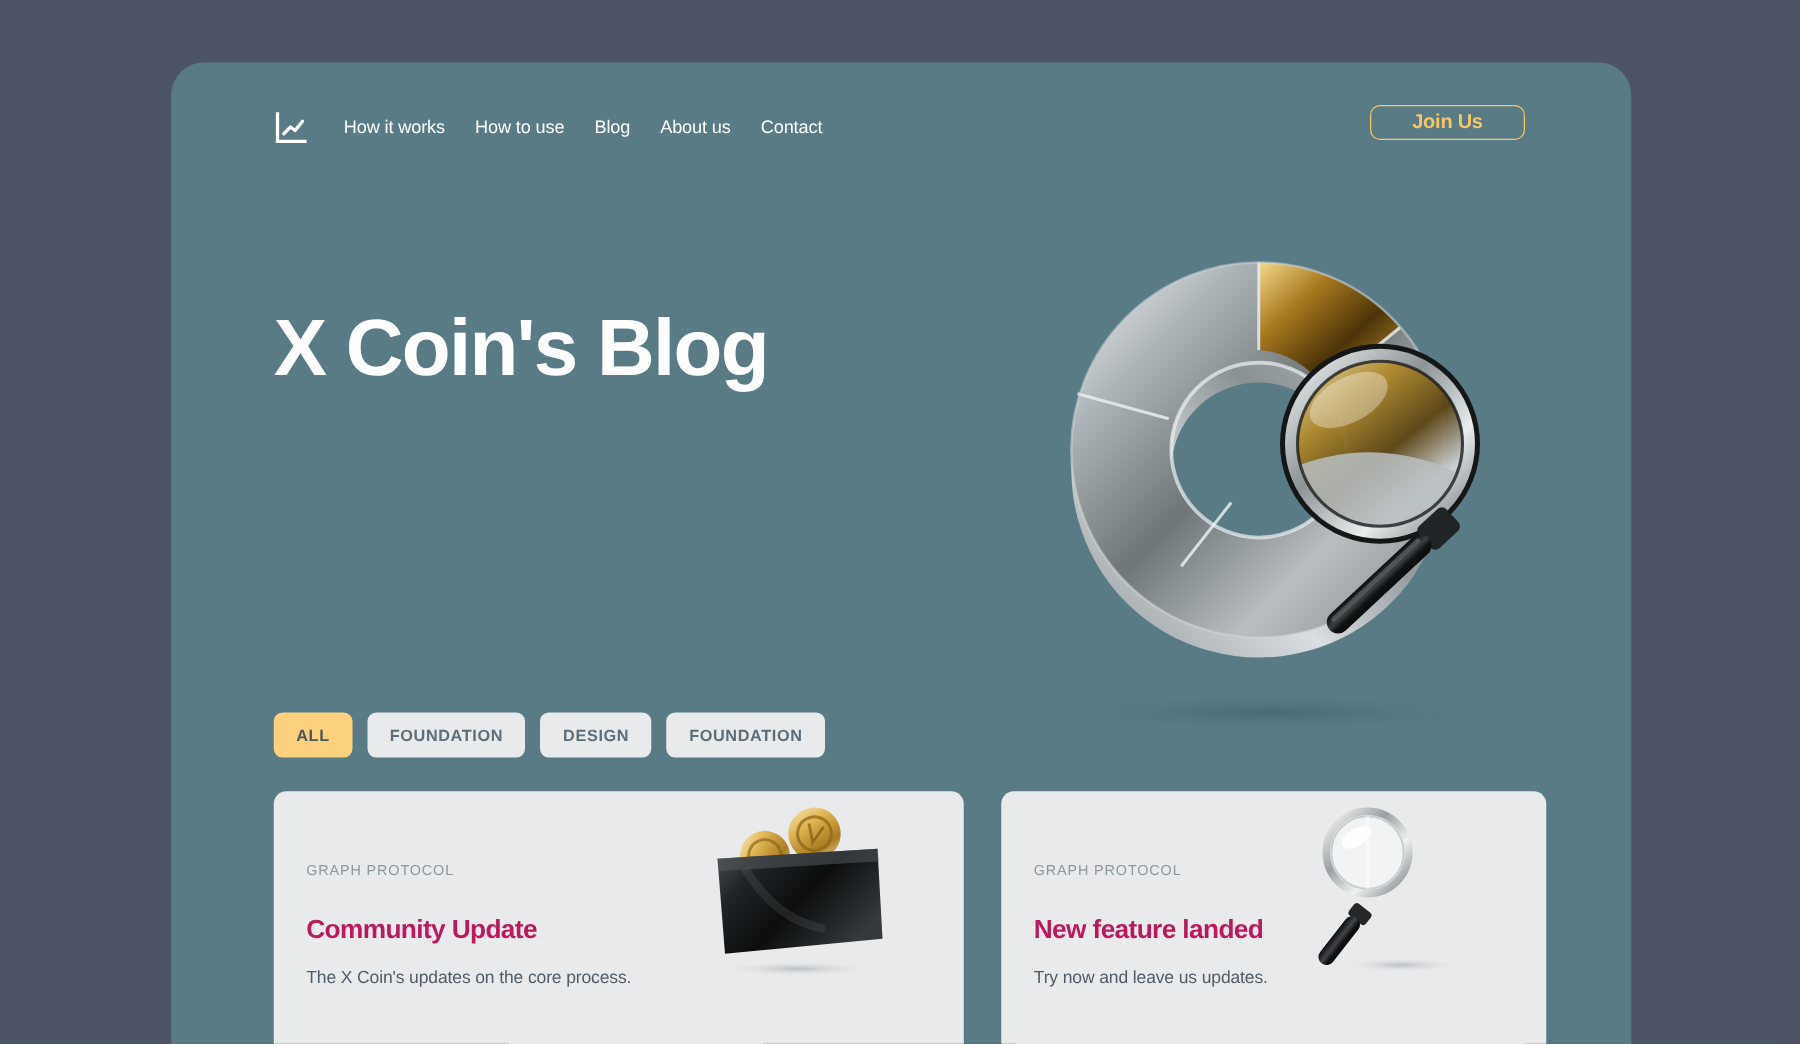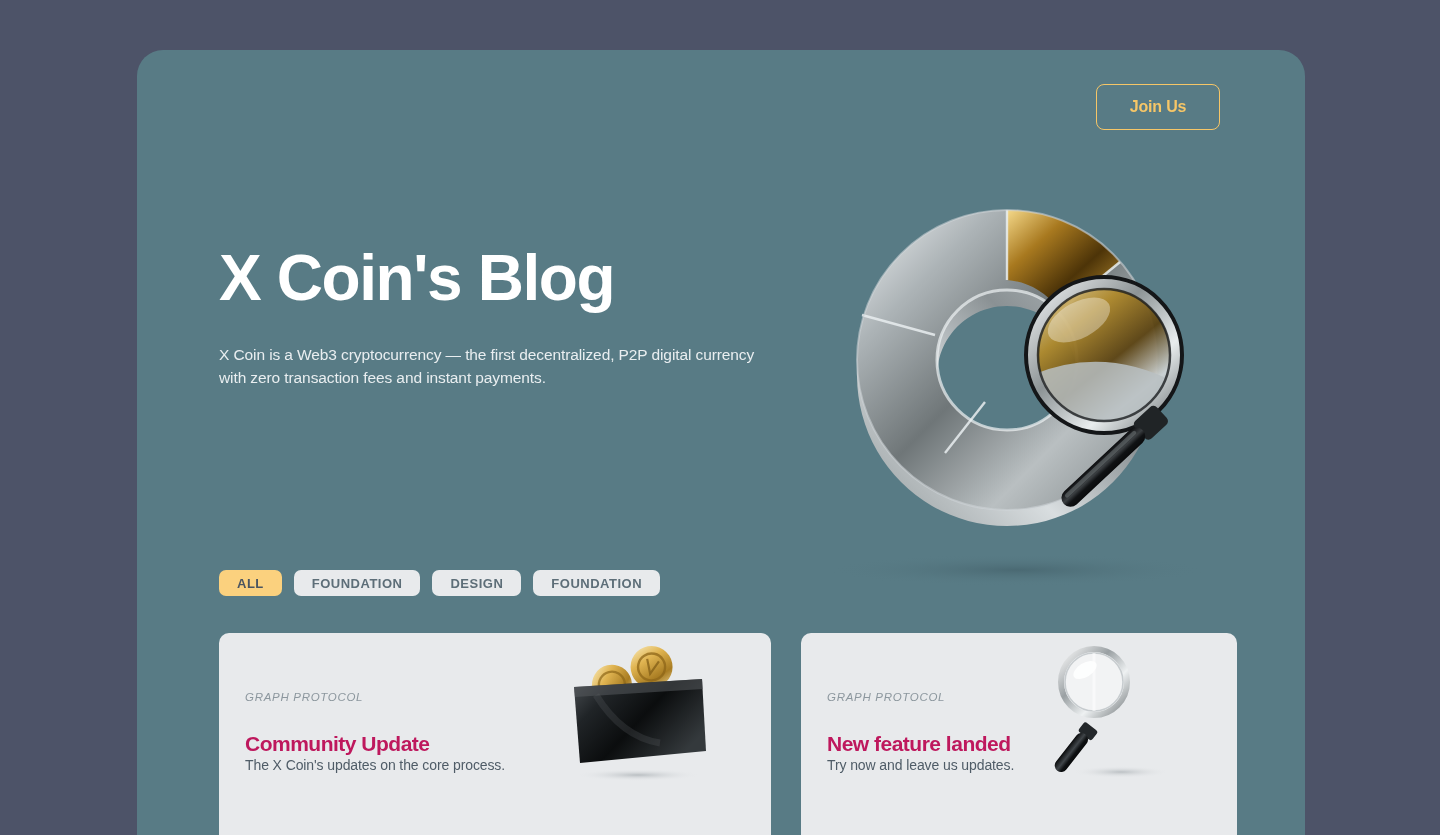--- a/index.html
+++ b/index.html
@@ -68,21 +68,21 @@
     text-decoration: none;
     white-space: nowrap;
     cursor: pointer;
   }
 
   .join-btn {
     position: absolute;
     right: 85px;
     top: 34px;
     width: 124px;
-    height: 46px;
+    height: 28px;
     border: 1.5px solid #f6c667;
     border-radius: 8px;
     background: transparent;
     color: #f6c667;
     font-family: "Liberation Sans", sans-serif;
     font-size: 16px;
     font-weight: bold;
     letter-spacing: -0.2px;
     cursor: pointer;
     display: flex;
@@ -129,21 +129,21 @@
   .filters {
     position: absolute;
     left: 82px;
     top: 520px;
     display: flex;
     align-items: center;
     gap: 12px;
   }
 
   .pill {
-    height: 26px;
+    height: 36px;
     padding: 12px 18px;
     border: none;
     border-radius: 7px;
     background: #e8eaec;
     color: #5d6e78;
     font-family: "Liberation Sans", sans-serif;
     font-size: 13px;
     font-weight: bold;
     letter-spacing: 0.5px;
     cursor: pointer;
@@ -184,33 +184,32 @@
     left: 26px;
     top: 58px;
     right: 0;
   }
 
   .card-tag {
     color: #8c979e;
     font-size: 11.5px;
     letter-spacing: 0.7px;
     text-transform: uppercase;
-    font-style: italic;
   }
 
   .card-title {
     margin-top: 29px;
     color: #be185d;
     font-size: 21px;
     font-weight: bold;
     letter-spacing: -0.5px;
   }
 
   .card-desc {
-    margin-top: 1px;
+    margin-top: 17px;
     color: #4f5c67;
     font-size: 14px;
     letter-spacing: -0.1px;
   }
 
   .card-art {
     position: absolute;
     pointer-events: none;
   }
   .card-art svg { display: block; }
@@ -218,26 +217,42 @@
   .art-wallet { right: 55px; top: 6px; width: 160px; height: 150px; }
   .art-glass  { right: 48px; top: 6px; width: 140px; height: 150px; }
 </style>
 </head>
 <body>
 
 <div class="stage">
 
   <div class="panel">
 
+    <div class="nav">
+
+      <span class="logo">
+        <svg viewBox="0 0 28 28" xmlns="http://www.w3.org/2000/svg">
+          <path d="M3 3 V25 H25" stroke="#ffffff" stroke-width="2.6" fill="none" stroke-linecap="square"></path>
+          <path d="M8 19 L13.5 13.5 L17 16.5 L23 9" stroke="#ffffff" stroke-width="2.6" fill="none" stroke-linecap="round" stroke-linejoin="round"></path>
+        </svg>
+      </span>
+
+      <div class="nav-links">
+        <a class="nav-link">How it works</a>
+        <a class="nav-link">How to use</a>
+        <a class="nav-link">Blog</a>
+        <a class="nav-link">About us</a>
+        <a class="nav-link">Contact</a>
+      </div>
+    </div>
 
     <button class="join-btn">Join Us</button>
 
     <div class="hero-text">
       <h1 class="hero-title">X Coin's Blog</h1>
-      <p class="hero-sub">X Coin is a Web3 cryptocurrency — the first decentralized, P2P digital currency with zero transaction fees and instant payments.</p>
     </div>
 
     <div class="hero-art">
       <svg viewBox="0 0 420 430" xmlns="http://www.w3.org/2000/svg">
         <defs>
           <linearGradient id="steelA" x1="0" y1="0" x2="1" y2="1">
             <stop offset="0%" stop-color="#f2f4f5"></stop>
             <stop offset="22%" stop-color="#aeb5b8"></stop>
             <stop offset="48%" stop-color="#6f7678"></stop>
             <stop offset="72%" stop-color="#b9bfc1"></stop>

